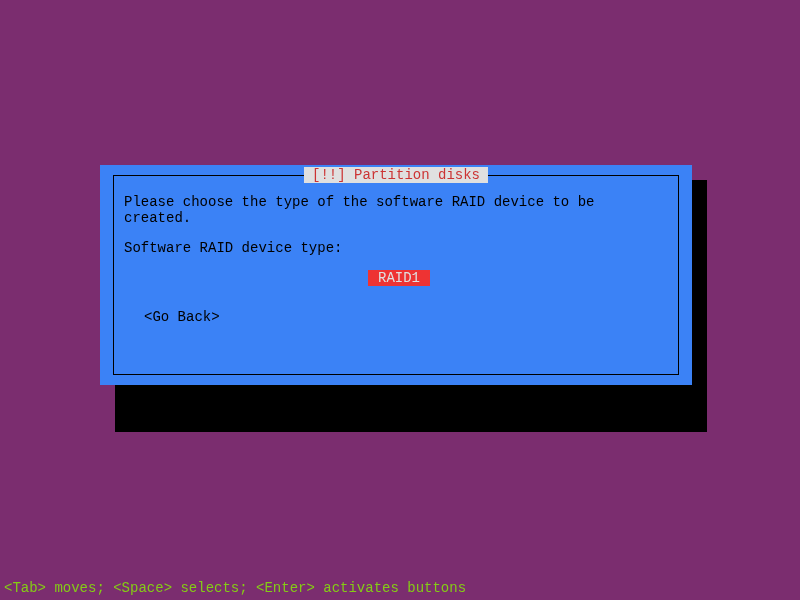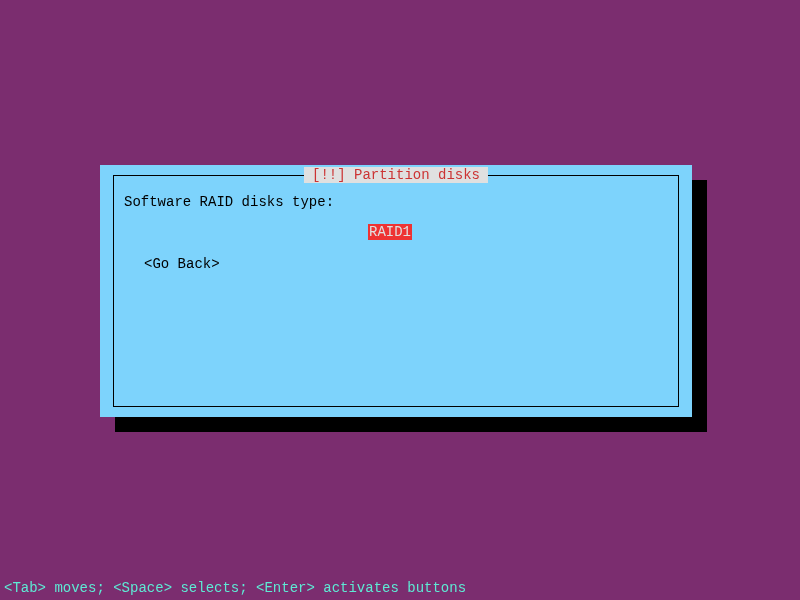--- a/index.html
+++ b/index.html
@@ -22,22 +22,22 @@
       top: 180px;
       width: 592px;
       height: 252px;
       background-color: #000000;
     }
     .dialog {
       position: absolute;
       left: 100px;
       top: 165px;
       width: 592px;
-      height: 252px;
-      background-color: #7dd3fc;
+      height: 220px;
+      background-color: #3b82f6;
       padding: 10px 13px;
     }
     .dialog-inner {
       width: 100%;
       height: 100%;
       border: 1px solid #000000;
       position: relative;
     }
     .dialog-title {
       position: absolute;
@@ -64,46 +64,47 @@
       margin-bottom: 14px;
     }
     .option-item {
       line-height: 16px;
       height: 16px;
     }
     .option-item.selected {
       background-color: #ee3333;
       color: #e0e0e0;
       display: inline-block;
-      padding: 0 1px;
+      padding: 0 10px;
     }
     .go-back {
       margin-left: 20px;
-      margin-top: 16px;
+      margin-top: 23px;
     }
     .help-bar {
       position: absolute;
       bottom: 2px;
       left: 0;
       width: 100%;
-      color: #5eead4;
+      color: #84cc16;
       padding: 2px 4px;
       font-size: 14px;
     }
   </style>
 </head>
 <body>
 
 <div class="dialog-shadow"></div>
 
 <div class="dialog">
   <div class="dialog-inner">
     <div class="dialog-title">[!!] Partition disks</div>
     <div class="dialog-content">
-      <div class="label-text">Software RAID disks type:</div>
+      <div class="instruction-text">Please choose the type of the software RAID device to be created.</div>
+      <div class="label-text">Software RAID device type:</div>
       <div class="options-list">
         <div><span class="option-item selected">RAID1</span></div>
       </div>
       <div class="go-back">&lt;Go Back&gt;</div>
     </div>
   </div>
 </div>
 
 <div class="help-bar">&lt;Tab&gt; moves; &lt;Space&gt; selects; &lt;Enter&gt; activates buttons</div>
 

